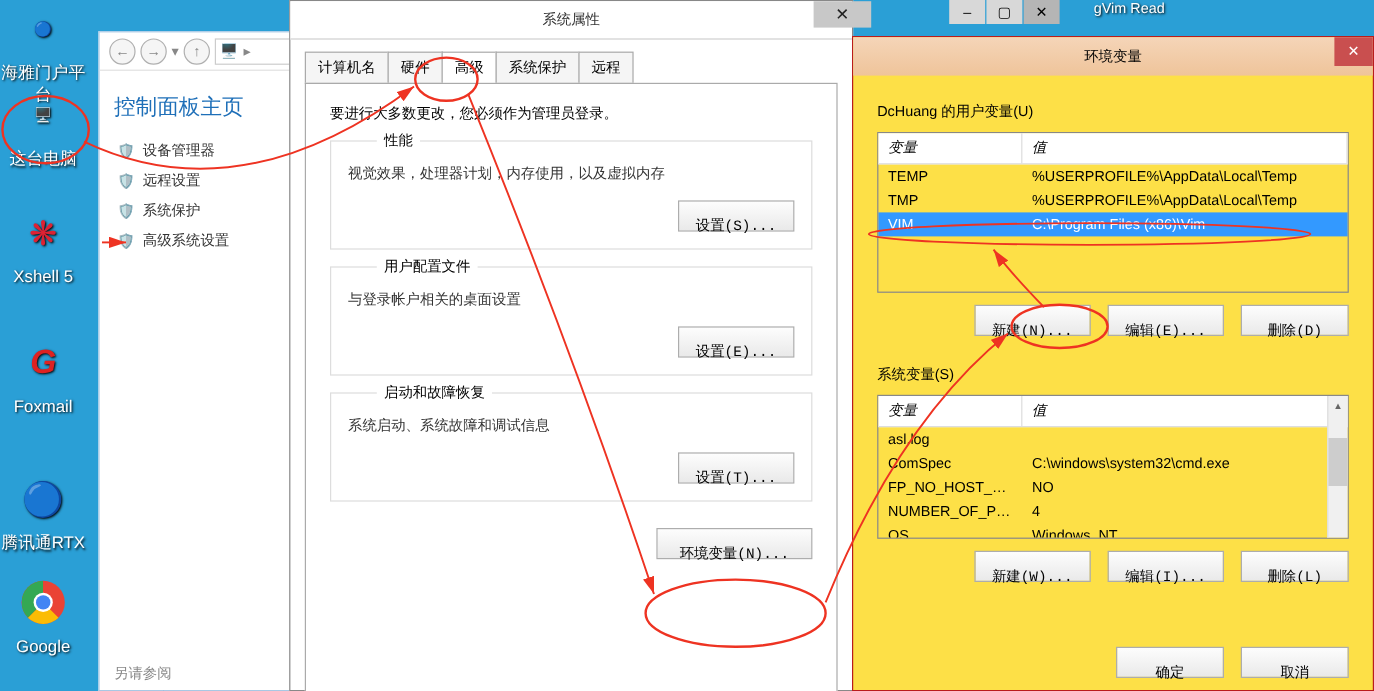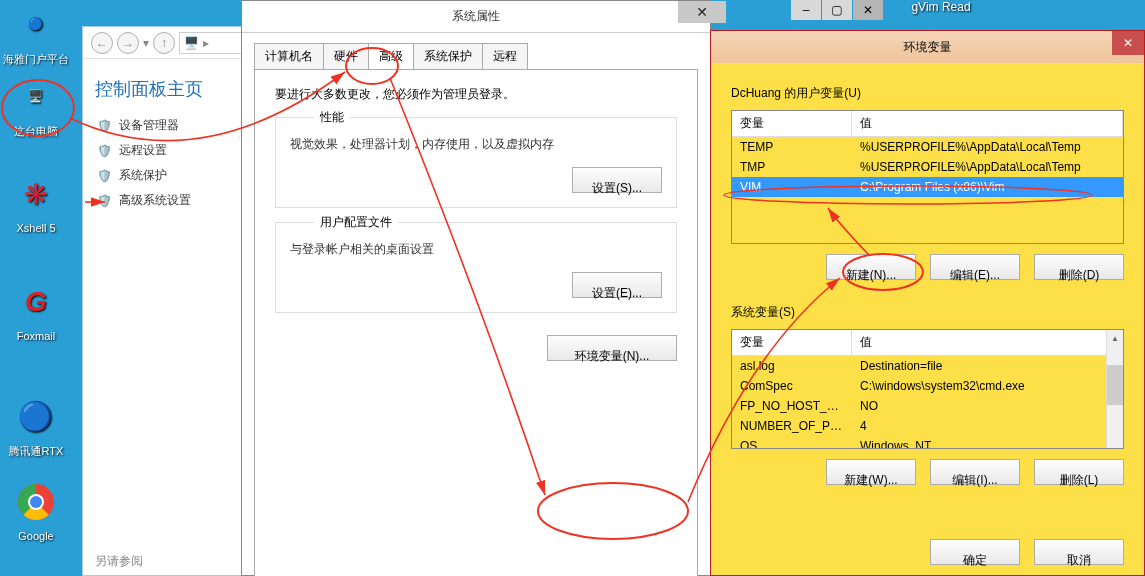--- a/index.html
+++ b/index.html
@@ -1,21 +1,21 @@
 <!DOCTYPE html>
 <html><head>
   <meta charset="utf-8">
   <style>
     * { margin: 0; padding: 0; box-sizing: border-box; font-family: "Microsoft YaHei", SimSun, Tahoma, sans-serif; font-size: 12px; }
     body { width: 1145px; height: 576px; background: #2a9fd6; position: relative; overflow: hidden; }
     
     
     .desktop-icon { position: absolute; width: 72px; text-align: center; color: #fff; text-shadow: 1px 1px 2px #000; cursor: pointer; }
     .desktop-icon .icon-img { width: 48px; height: 48px; margin: 0 auto 4px; display: flex; align-items: center; justify-content: center; }
-    .desktop-icon .icon-label { font-size: 11px; }
+    .desktop-icon .icon-label { font-size: 14px; }
     
     
     .explorer { position: absolute; left: 82px; top: 26px; width: 620px; height: 550px; background: #fff; border: 1px solid #a8c8e4; }
     .explorer-toolbar { height: 32px; display: flex; align-items: center; padding: 0 8px; gap: 4px; border-bottom: 1px solid #e0e0e0; }
     .nav-btn { width: 22px; height: 22px; border-radius: 50%; border: 1px solid #b0b0b0; background: #f5f5f5; display: flex; align-items: center; justify-content: center; color: #888; }
     .addr-bar { flex: 1; height: 22px; border: 1px solid #ccc; display: flex; align-items: center; padding: 0 4px; gap: 4px; }
     .sidebar { position: absolute; left: 0; top: 40px; width: 155px; padding: 10px 12px; }
     .sidebar-title { color: #1e6fb8; font-size: 18px; margin-bottom: 12px; }
     .sidebar-item { display: flex; align-items: center; gap: 6px; padding: 4px 2px; color: #333; cursor: pointer; }
     .shield { width: 16px; height: 16px; display: inline-flex; align-items: center; justify-content: center; }
@@ -27,33 +27,33 @@
     .sys-titlebar { height: 32px; background: #fff; display: flex; align-items: center; justify-content: center; position: relative; border-bottom: 1px solid #d0d0d0; }
     .sys-titlebar .title { color: #333; }
     .sys-close { position: absolute; right: -16px; top: 0; width: 48px; height: 22px; background: #c8c8c8; color: #222; display: flex; align-items: center; justify-content: center; cursor: pointer; font-size: 14px; }
     .tabs { display: flex; padding: 10px 12px 0; }
     .tab { border: 1px solid #aaa; padding: 4px 10px; background: #f5f5f5; cursor: pointer; margin-right: -1px; }
     .tab.active { background: #fff; border-bottom: 1px solid #fff; }
     .tab-body { border: 1px solid #aaa; margin: -1px 12px 12px; padding: 16px 20px; height: 510px; position: relative; background: #fff; }
     .groupbox { border: 1px solid #ddd; padding: 10px 14px 14px; margin: 14px 0; position: relative; }
     .groupbox-title { position: absolute; top: -9px; left: 10px; background: #fff; padding: 0 6px; margin-left: 28px; }
     .groupbox-desc { color: #333; margin: 8px 0 14px; }
-    .btn { min-width: 90px; height: 26px; border: 1px solid #adadad; background: linear-gradient(#fdfdfd, #e9e9e9); padding: 12px 14px; cursor: pointer; }
+    .btn { min-width: 90px; height: 26px; border: 1px solid #adadad; background: linear-gradient(#fdfdfd, #e9e9e9); padding: 12px 14px; cursor: pointer; font-family: Liberation Mono, monospace; }
     .right-btn { float: right; }
     
     
     .env-dialog { position: absolute; left: 710px; top: 30px; width: 435px; height: 546px; background: #fde047; border: 1px solid #b91c1c; z-index: 10; }
     .env-titlebar { height: 32px; background: linear-gradient(#f5d5b8, #efc49a); display: flex; align-items: center; justify-content: center; position: relative; }
     .env-close { position: absolute; right: 0; top: 0; width: 32px; height: 24px; background: #c94f4f; color: #fff; display: flex; align-items: center; justify-content: center; cursor: pointer; }
     .env-body { padding: 22px 20px; }
     .env-label { margin-bottom: 8px; }
     .var-table-wrap { border: 1px solid #888; height: 134px; }
     .var-table-wrap.sys { height: 120px; position: relative; }
     .var-header { display: flex; background: #fff; border-bottom: 1px solid #ddd; }
-    .var-header div { padding: 4px 8px; border-right: 1px solid #ddd; }
+    .var-header div { padding: 4px 8px; border-right: 1px solid #ddd; font-style: italic; }
     .col-name { width: 120px; }
     .col-val { flex: 1; }
     .var-row { display: flex; cursor: pointer; }
     .var-row div { padding: 3px 8px; white-space: nowrap; overflow: hidden; text-overflow: ellipsis; }
     .var-row.selected { background: #3399ff; color: #fff; }
     .btn-row { display: flex; justify-content: flex-end; gap: 14px; margin: 10px 0 24px; }
     .final-row { display: flex; justify-content: flex-end; gap: 14px; padding: 10px 20px; }
     .scrollbar { position: absolute; right: 0; top: 0; width: 17px; height: 100%; background: #f0f0f0; border-left: 1px solid #ddd; }
     .scrollbar .thumb { width: 100%; height: 40px; background: #cdcdcd; margin-top: 18px; }
     .scrollbar .arrow { width: 100%; height: 17px; text-align: center; font-size: 8px; color: #666; line-height: 17px; }
@@ -171,20 +171,26 @@
       <div class="groupbox-desc">视觉效果，处理器计划，内存使用，以及虚拟内存</div>
       <button class="btn right-btn">设置(S)...</button>
       <div style="clear:both"></div>
     </div>
     <div class="groupbox">
       <div class="groupbox-title">用户配置文件</div>
       <div class="groupbox-desc">与登录帐户相关的桌面设置</div>
       <button class="btn right-btn">设置(E)...</button>
       <div style="clear:both"></div>
     </div>
+    <div class="groupbox">
+      <div class="groupbox-title">启动和故障恢复</div>
+      <div class="groupbox-desc">系统启动、系统故障和调试信息</div>
+      <button class="btn right-btn">设置(T)...</button>
+      <div style="clear:both"></div>
+    </div>
     <button class="btn right-btn" style="min-width:130px;margin-top:8px">环境变量(N)...</button>
   </div>
 </div>
 
 <div class="env-dialog">
   <div class="env-titlebar">
     <span>环境变量</span>
     <div class="env-close">✕</div>
   </div>
   <div class="env-body">
@@ -217,21 +223,20 @@
 
     <div class="env-label">系统变量(S)</div>
     <div class="var-table-wrap sys">
       <div class="var-header">
         <div class="col-name">变量</div>
         <div class="col-val">值</div>
       </div>
       <div id="sys-rows" style="overflow:hidden;height:92px">
           <div class="var-row">
             <div class="col-name">asl.log</div>
-            <div class="col-val">Destination=file</div>
           </div>
           <div class="var-row">
             <div class="col-name">ComSpec</div>
             <div class="col-val">C:\windows\system32\cmd.exe</div>
           </div>
           <div class="var-row">
             <div class="col-name">FP_NO_HOST_CH...</div>
             <div class="col-val">NO</div>
           </div>
           <div class="var-row">

